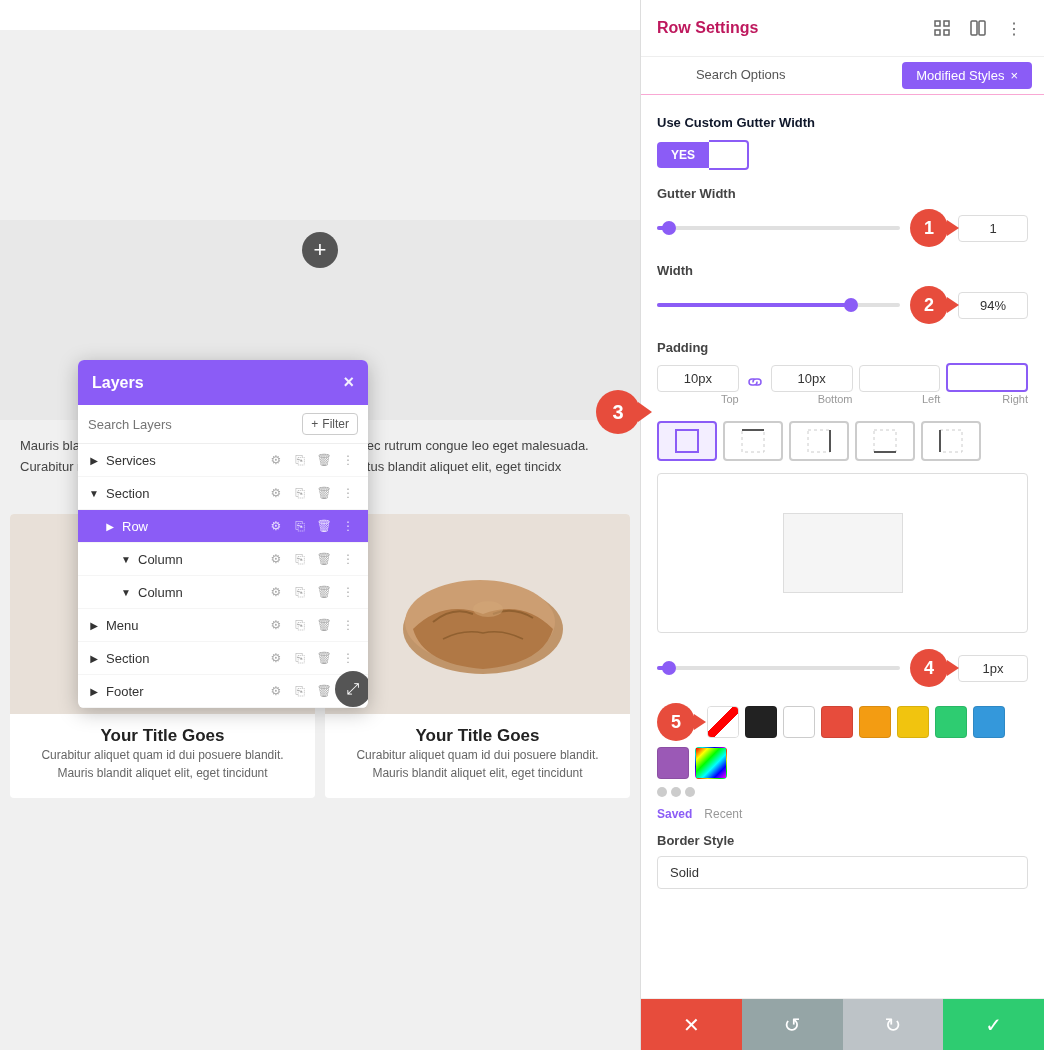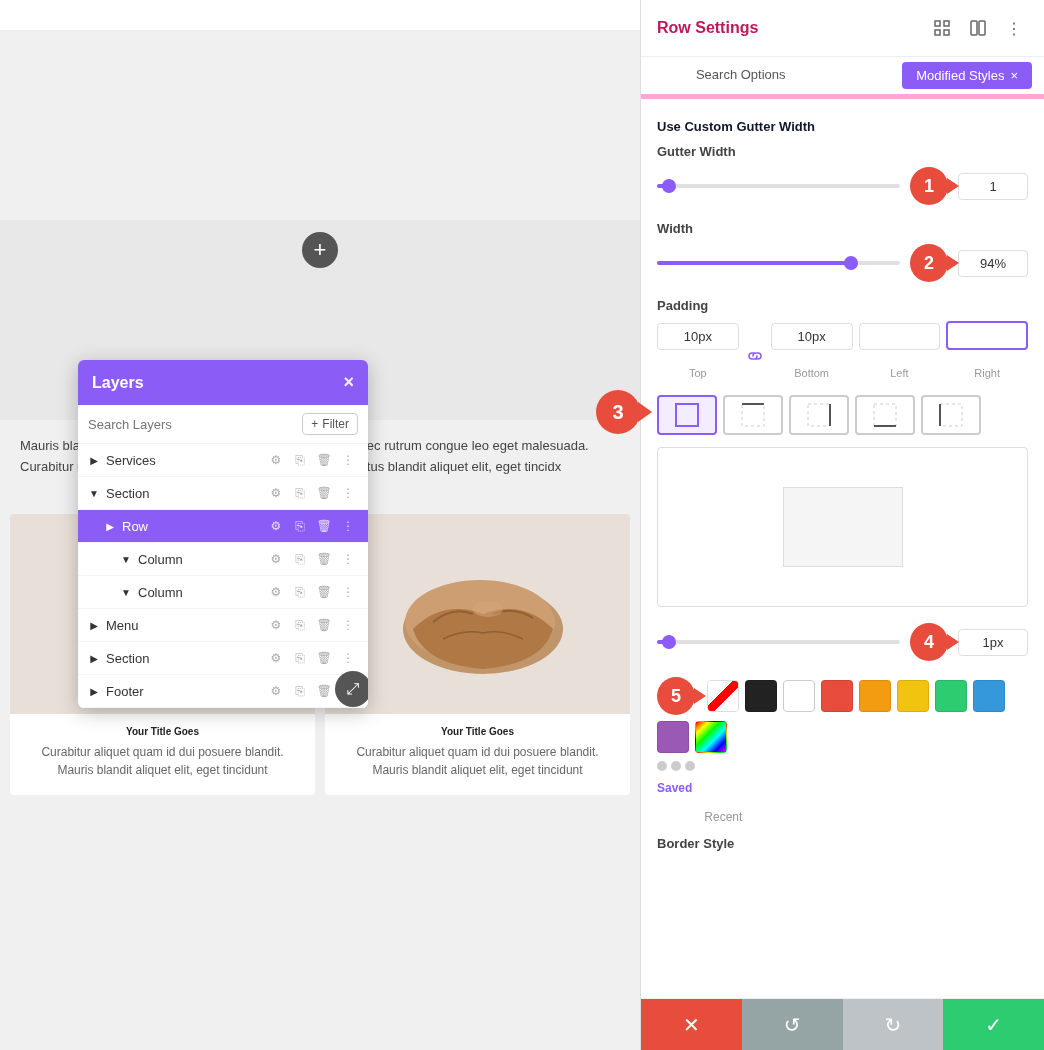--- a/index.html
+++ b/index.html
@@ -58,22 +58,22 @@
     .card-img {
       width: 100%;
       height: 200px;
       background: #e8e0d8;
       display: flex; align-items: center; justify-content: center;
       overflow: hidden;
     }
 
     .card-title {
       font-weight: 700;
-      font-size: 10px;
-      margin: 12px 8px 6px;
+      font-size: 17px;
+      margin: 12px 8px 0;
       color: #222;
     }
 
     .card-body {
       font-size: 12px;
       color: #666;
       padding: 0 12px;
       line-height: 1.5;
     }
 
@@ -230,21 +230,21 @@
       width: 28px; height: 28px;
       display: flex; align-items: center; justify-content: center;
       color: #666;
       cursor: pointer;
       font-size: 16px;
       border-radius: 4px;
     }
 
     .rs-tabs {
       display: flex;
-      border-bottom: 5px solid #f9a8d4;
+      border-bottom: 1px solid #f9a8d4;
       gap: 28px;
     }
 
     .rs-tab {
       flex: 1;
       padding: 10px 16px;
       font-size: 13px;
       color: #555;
       cursor: pointer;
       text-align: center;
@@ -348,21 +348,22 @@
       display: grid;
       grid-template-columns: 1fr 20px 1fr 1fr 1fr;
       gap: 6px;
       margin-bottom: 16px;
       align-items: end;
     }
 
     .padding-field {
       display: flex;
       flex-direction: column;
-      gap: 17px;
+      gap: 1px;
+      align-items: flex-end;
     }
 
     .padding-input {
       border: 1px solid #ddd;
       border-radius: 4px;
       padding: 5px 8px;
       font-size: 13px;
       text-align: center;
       color: #333;
       width: 100%;
@@ -459,21 +460,21 @@
 
     .saved-recent {
       display: flex;
       gap: 12px;
       font-size: 12px;
       color: #666;
       margin-bottom: 12px;
     }
 
     .saved-link { color: #8b5cf6; font-weight: 600; cursor: pointer; }
-    .recent-link { color: #999; cursor: pointer; margin-top: 29px; }
+    .recent-link { color: #999; cursor: pointer; }
 
     .color-dots-row {
       display: flex;
       gap: 4px;
       margin-bottom: 10px;
     }
 
     .color-dot {
       width: 10px; height: 10px;
       border-radius: 50%;
@@ -759,20 +760,24 @@
       <div class="rs-tab-modified">
         <span>Modified Styles</span>
         <span>×</span>
       </div>
     </div>
   </div>
 
   <div class="rs-body">
 
     <div class="rs-section-label">Use Custom Gutter Width</div>
+    <div class="toggle-row">
+      <div class="toggle-yes">YES</div>
+      <div class="toggle-box"></div>
+    </div>
 
     <div class="rs-field-label">Gutter Width</div>
     <div class="slider-row">
       <div class="slider-track">
         <div class="slider-fill" style="width: 5%;"></div>
         <div class="slider-thumb" style="left: 5%;"></div>
       </div>
 
       <div style="position:relative; display:flex; align-items:center;">
         <div style="background:#e74c3c; color:white; width:38px; height:38px; border-radius:50%; display:flex; align-items:center; justify-content:center; font-weight:700; font-size:18px; position:relative;">
@@ -896,20 +901,29 @@
       <div class="color-dot"></div>
       <div class="color-dot"></div>
       <div class="color-dot"></div>
     </div>
     <div class="saved-recent">
       <span class="saved-link">Saved</span>
       <span class="recent-link">Recent</span>
     </div>
 
     <div class="rs-field-label">Border Style</div>
+    <div class="select-row">
+      <select class="rs-select">
+        <option>Solid</option>
+        <option>Dashed</option>
+        <option>Dotted</option>
+        <option>Double</option>
+        <option>None</option>
+      </select>
+    </div>
 
   </div>
 
   <div class="rs-footer">
     <button class="rs-footer-btn cancel">✕</button>
     <button class="rs-footer-btn reset">↺</button>
     <button class="rs-footer-btn redo">↻</button>
     <button class="rs-footer-btn confirm">✓</button>
   </div>
 </div>

